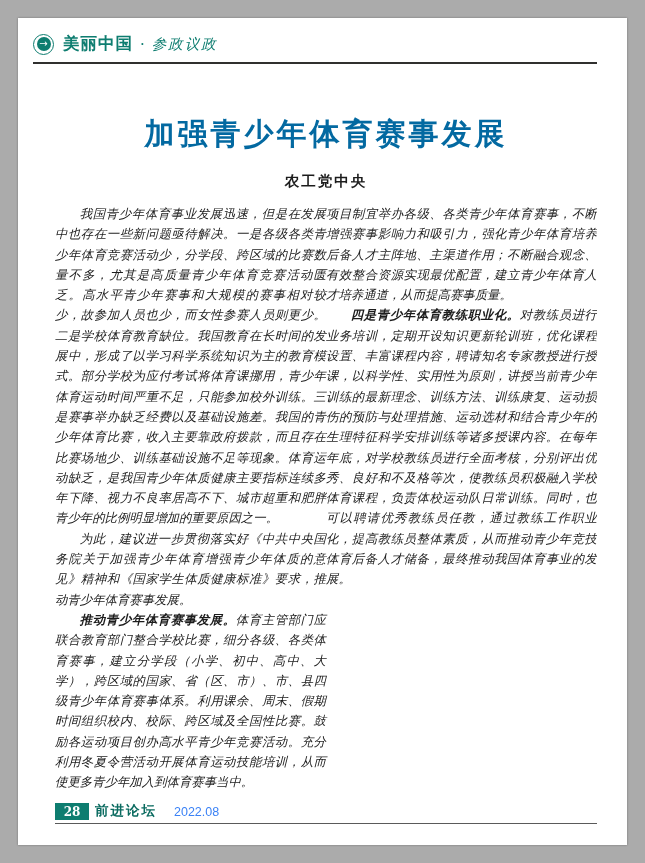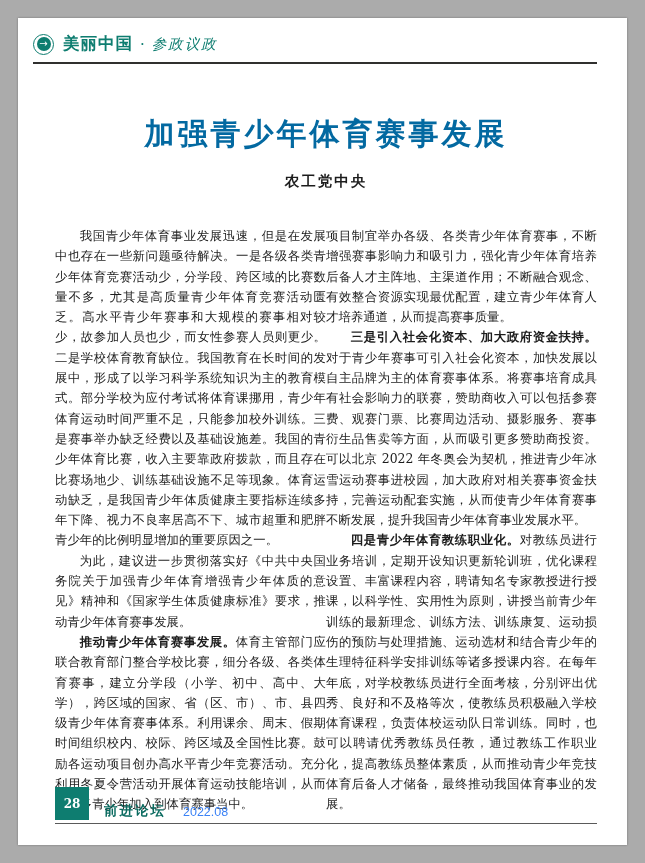--- a/index.html
+++ b/index.html
@@ -58,46 +58,46 @@
   .subtitle {
     margin-top:17px;
     text-align:center;
     font-family:"Liberation Sans","DejaVu Sans",sans-serif;
     font-weight:bold; font-size:14.5px; letter-spacing:2px;
     color:#1c1c1c;
   }
   
   .columns {
     display:flex; 
-    margin-top:35px;
-    height:592px; overflow:hidden;
+    margin-top:13px;
+    height:592px; overflow:hidden;font-style:italic;
   }
   .col {
     flex:1 1 0;
     font-size:12.4px; line-height:20.3px;
     text-align:justify;
     color:#1c1c1c;
   }
   .col p { margin:0; text-indent:2em; }
   .col p.no-indent { text-indent:0; }
   .lead { font-weight:bold; }
   
   .footer {
     position:absolute;
     left:37px; right:30px; bottom:21px;
     display:flex; align-items:flex-end;
     border-bottom:1.2px solid #5a5a5a;
     padding-bottom:3px;
   }
   .page-num {
-    width:34px; height:33px;
+    width:34px; height:17px;
     background:#0e7d70; color:#fff;
     font-weight:bold; font-size:12px;
     display:flex; align-items:center; justify-content:center;
-    margin-right:15px;
+    margin-right:6px;
     text-align:right;
   }
   .journal {
     font-family:"Liberation Sans","DejaVu Sans",sans-serif;
     font-weight:bold; font-size:13.5px; letter-spacing:2px;
     color:#0b6b60;
     margin-right:17px;
   }
   .issue {
     font-family:"Liberation Sans","DejaVu Sans",sans-serif;
@@ -124,21 +124,20 @@
 
   <div class="columns">
     <div class="col">
       <p><b class="lead"></b><span>我国青少年体育事业发展迅速，但是在发展中也存在一些新问题亟待解决。一是各级各类青少年体育竞赛活动少，分学段、跨区域的比赛数量不多，尤其是高质量青少年体育竞赛活动匮乏。高水平青少年赛事和大规模的赛事相对较少，故参加人员也少，而女性参赛人员则更少。二是学校体育教育缺位。我国教育在长时间的发展中，形成了以学习科学系统知识为主的教育模式。部分学校为应付考试将体育课挪用，青少年体育运动时间严重不足，只能参加校外训练。三是赛事举办缺乏经费以及基础设施差。我国的青少年体育比赛，收入主要靠政府拨款，而且存在比赛场地少、训练基础设施不足等现象。体育运动缺乏，是我国青少年体质健康主要指标连续多年下降、视力不良率居高不下、城市超重和肥胖青少年的比例明显增加的重要原因之一。</span></p>
       <p><b class="lead"></b><span>为此，建议进一步贯彻落实好《中共中央国务院关于加强青少年体育增强青少年体质的意见》精神和《国家学生体质健康标准》要求，推动青少年体育赛事发展。</span></p>
       <p><b class="lead">推动青少年体育赛事发展。</b><span>体育主管部门应联合教育部门整合学校比赛，细分各级、各类体育赛事，建立分学段（小学、初中、高中、大学），跨区域的国家、省（区、市）、市、县四级青少年体育赛事体系。利用课余、周末、假期时间组织校内、校际、跨区域及全国性比赛。鼓励各运动项目创办高水平青少年竞赛活动。充分利用冬夏令营活动开展体育运动技能培训，从而使更多青少年加入到体育赛事当中。</span></p>
 
     </div>
     <div class="col">
       <p class="no-indent"><b class="lead"></b><span>项目制宜举办各级、各类青少年体育赛事，不断增强赛事影响力和吸引力，强化青少年体育培养后备人才主阵地、主渠道作用；不断融合观念、有效整合资源实现最优配置，建立青少年体育人才培养通道，从而提高赛事质量。</span></p>
-      <p><b class="lead">三是引入社会化资本、加大政府资金扶持。</b><span>对于青少年赛事可引入社会化资本，加快发展以自主品牌为主的体育赛事体系。将赛事培育成具有社会影响力的联赛，赞助商收入可以包括参赛费、观赛门票、比赛周边活动、摄影服务、赛事衍生品售卖等方面，从而吸引更多赞助商投资。可以北京 2022 年冬奥会为契机，推进青少年冰雪运动赛事进校园，加大政府对相关赛事资金扶持，完善运动配套实施，从而使青少年体育赛事不断发展，提升我国青少年体育事业发展水平。</span></p>
       <p><b class="lead">四是青少年体育教练职业化。</b><span>对教练员进行业务培训，定期开设知识更新轮训班，优化课程设置、丰富课程内容，聘请知名专家教授进行授课，以科学性、实用性为原则，讲授当前青少年训练的最新理念、训练方法、训练康复、运动损伤的预防与处理措施、运动选材和结合青少年的生理特征科学安排训练等诸多授课内容。在每年年底，对学校教练员进行全面考核，分别评出优秀、良好和不及格等次，使教练员积极融入学校体育课程，负责体校运动队日常训练。同时，也可以聘请优秀教练员任教，通过教练工作职业化，提高教练员整体素质，从而推动青少年竞技体育后备人才储备，最终推动我国体育事业的发展。</span></p>
 
     </div>
   </div>
 
   <div class="footer">
     <span class="page-num">28</span>
     <span class="journal">前进论坛</span>
     <span class="issue">2022.08</span>
   </div>

